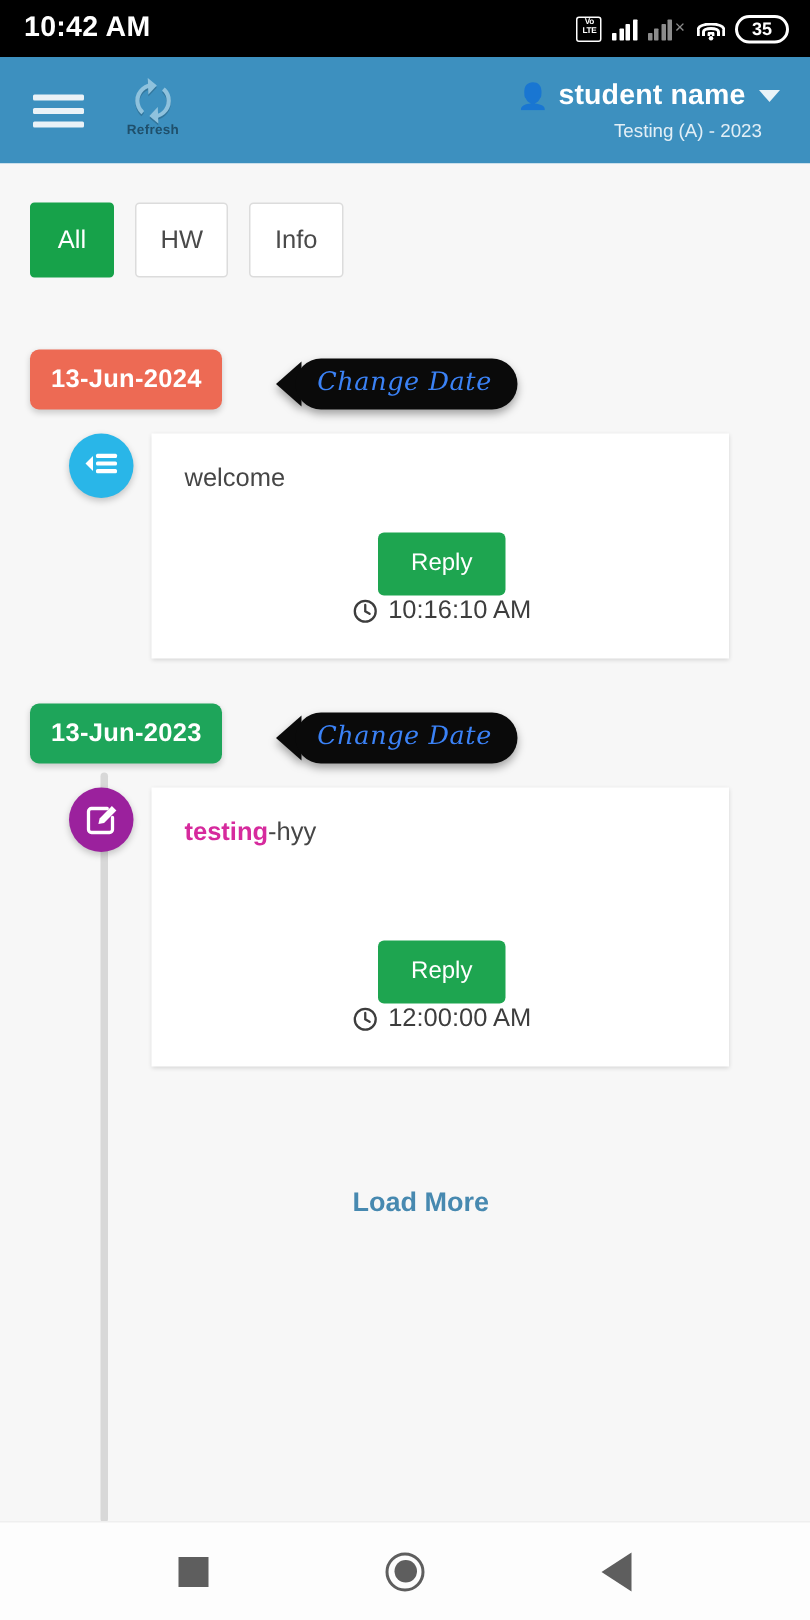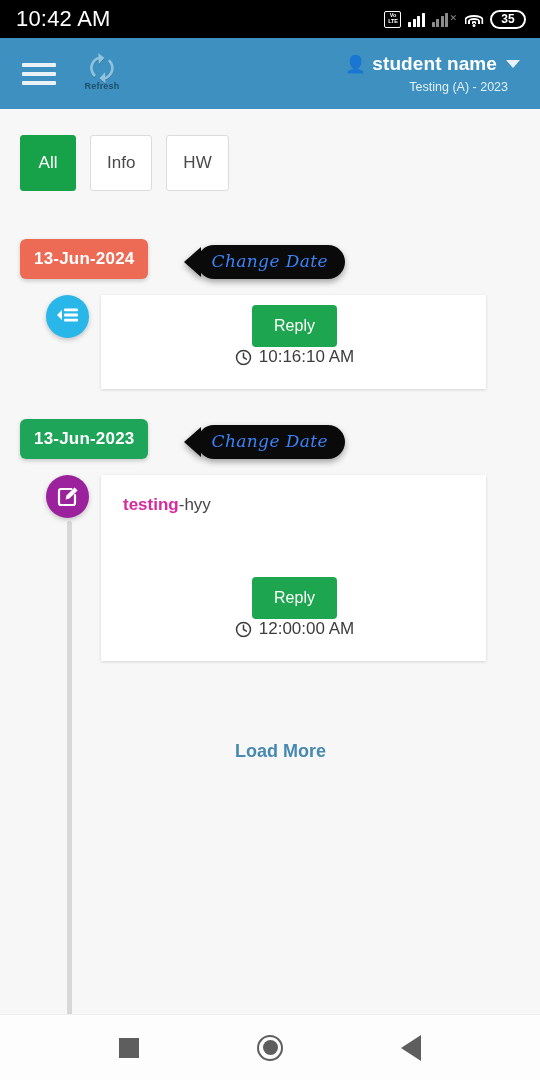--- a/index.html
+++ b/index.html
@@ -9,21 +9,21 @@
     background:#ffffff;
   }
   #app { width:540px; height:1080px; position:relative; display:flex; flex-direction:column; }
 
   
   .statusbar {
     height:38px; background:#000; color:#fff;
     display:flex; align-items:center; justify-content:space-between;
     padding:0 14px 0 16px; flex:0 0 auto;
   }
-  .status-time { font-size:22px; font-weight:normal; letter-spacing:.2px; }
+  .status-time { font-size:19px; font-weight:bold; letter-spacing:.2px; }
   .status-icons { display:flex; align-items:center; gap:7px; }
   .volte {
     width:17px; height:17px; border:1.5px solid #fff; border-radius:2px;
     display:flex; flex-direction:column; align-items:center; justify-content:center;
     font-size:5.5px; font-weight:bold; line-height:1.05; letter-spacing:-0.2px;
   }
   .bars { display:flex; align-items:flex-end; gap:1.5px; height:15px; }
   .bars i { display:block; width:3px; background:#fff; border-radius:.5px; }
   .bars.dim i { background:#8c8c8c; }
   .bars i:nth-child(1){height:5px}
@@ -63,21 +63,21 @@
   .user-name { font-size:19px; font-weight:bold; color:#ffffff; letter-spacing:.1px; }
   .caret { width:0; height:0; border-left:7px solid transparent; border-right:7px solid transparent;
            border-top:8px solid #e9f3f8; margin-left:3px; }
   .user-sub { font-size:12.5px; color:#e3eff6; margin-top:5px; margin-right:12px; }
 
   
   .content { flex:1 1 auto; background:#f7f7f7; position:relative; overflow:hidden; }
 
   .filters { display:flex; gap:14px; padding:26px 0 0 20px; }
   .chip {
-    min-width:56px; height:56px; padding:0 16px; border-radius:3px;
+    min-width:56px; height:50px; padding:0 16px; border-radius:3px;
     display:flex; align-items:center; justify-content:center;
     font-size:17px; cursor:pointer; background:#fff;
     border:1px solid #dcdcdc; color:#4a4a4a;
   }
   .chip.active { background:#17a24a; border-color:#17a24a; color:#fff; }
 
   
   .timeline { position:relative; padding:0 0 0 0; }
   .tl-line { position:absolute; left:67px; top:282px; width:5px; height:500px;
              background:#d8d8d8; border-radius:3px; z-index:0; }
@@ -197,22 +197,22 @@
         <span class="caret"></span>
       </div>
       <div class="user-sub">Testing (A) - 2023</div>
     </div>
   </div>
 
   <div class="content">
 
     <div class="filters">
       <div class="chip active">All</div>
+      <div class="chip">HW</div>
       <div class="chip">Info</div>
-      <div class="chip">HW</div>
     </div>
 
     <div class="timeline">
       <div class="tl-line"></div>
 
       <div style="margin-top:48px;">
         <div class="date-row">
           <div class="date-badge c1">13-Jun-2024</div>
           <div class="change-date">
             <div class="cd-arrow"></div>
@@ -223,20 +223,25 @@
         <div class="entry">
           <div class="entry-icon blue">
             <svg width="23" height="19" viewBox="0 0 23 19" aria-hidden="true">
               <rect x="8" y="1.5" width="14" height="2.8" rx="1" fill="#fff"></rect>
               <rect x="8" y="6.6" width="14" height="2.8" rx="1" fill="#fff"></rect>
               <rect x="8" y="11.7" width="14" height="2.8" rx="1" fill="#fff"></rect>
               <path d="M6 3 L1 8 L6 13 Z" fill="#fff"></path>
             </svg>
           </div>
           <div class="card">
+            <div class="card-body">
+              <div class="msg">
+                <span class="hl"></span><span>welcome</span>
+              </div>
+            </div>
             <div class="card-foot">
               <button class="reply-btn">Reply</button>
               <div class="time-wrap">
                 <svg class="clock-ic" viewBox="0 0 20 20">
                   <circle cx="10" cy="10" r="8.2" fill="none" stroke="#3d3d3d" stroke-width="1.8"></circle>
                   <path d="M10 5 L10 10 L13.4 12" fill="none" stroke="#3d3d3d" stroke-width="1.8" stroke-linecap="round"></path>
                 </svg>
                 <span>10:16:10 AM</span>
               </div>
             </div>

